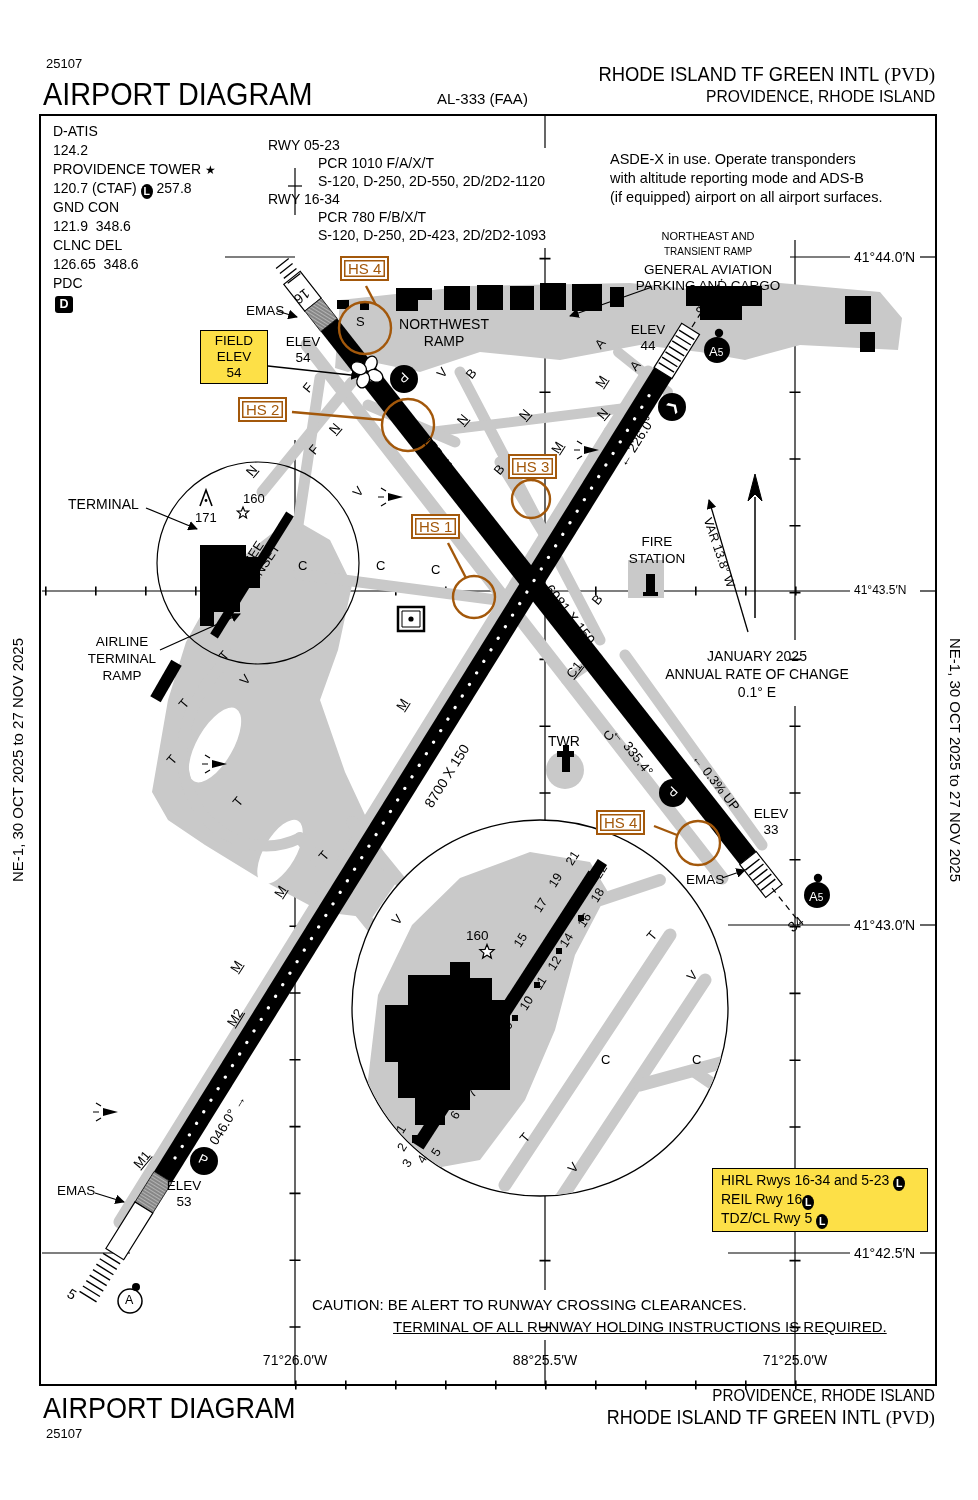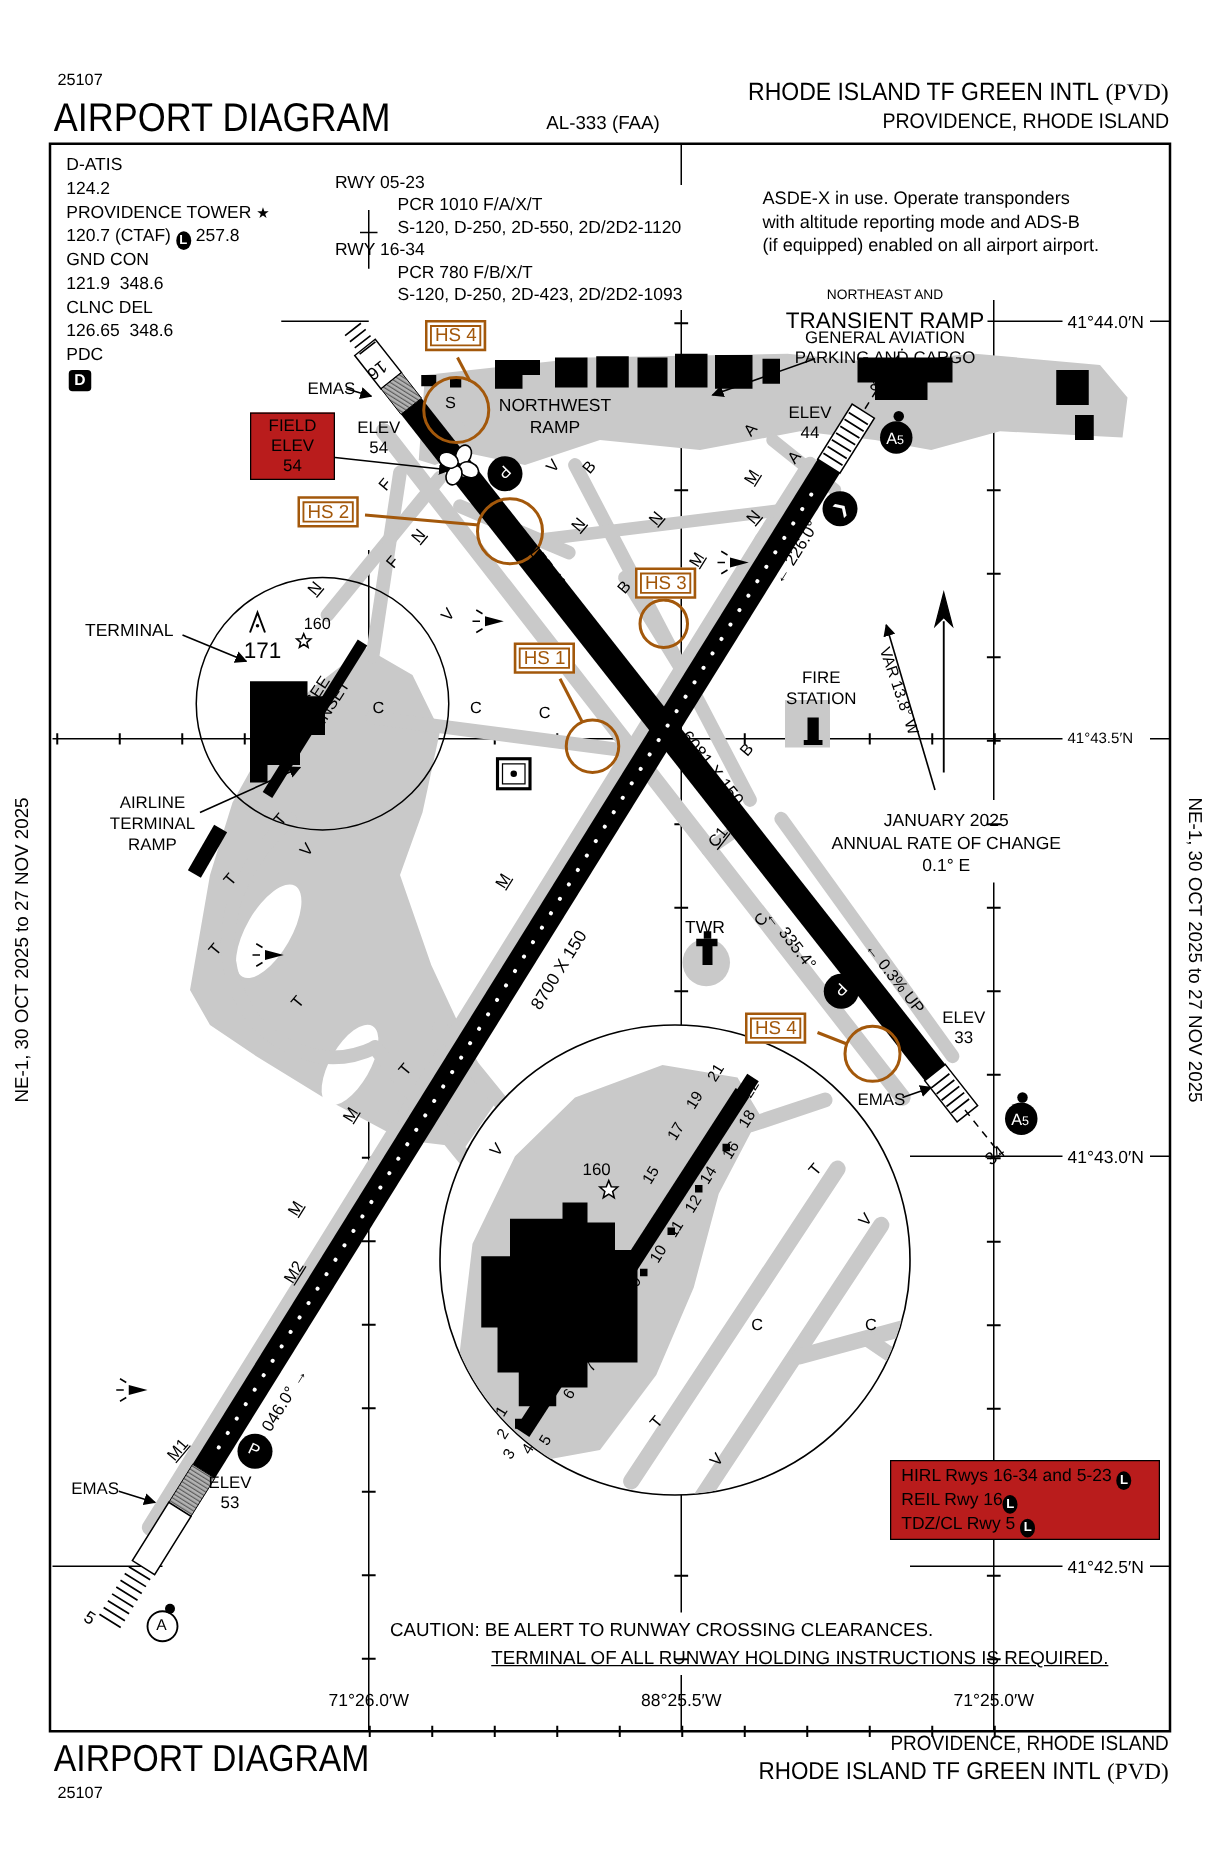--- a/index.html
+++ b/index.html
@@ -7,21 +7,21 @@
   .L{position:absolute;white-space:nowrap;line-height:1.18}
   .c{text-align:center}
   .u{text-decoration:underline}
   .pre{white-space:pre}
   .cond{display:inline-block;transform:scaleX(.9);transform-origin:0 50%}
   .condR{display:inline-block;transform:scaleX(.92);transform-origin:100% 50%}
   .serif{font-family:"Liberation Serif",serif}
   .lb{display:inline-block;background:#000;color:#fff;border-radius:50%;width:12px;height:15px;font-size:10.5px;line-height:15px;text-align:center;vertical-align:-2px;font-weight:bold}
   .db{display:inline-block;background:#000;color:#fff;border-radius:3px;width:18px;height:17px;font-size:12.5px;line-height:17px;text-align:center;font-weight:bold}
   .hsb{position:absolute;background:#fff;color:#A3580B;font-size:15px;line-height:19px;padding:1px 6px;border:2.5px solid #A3580B;box-shadow:inset 0 0 0 2px #fff, inset 0 0 0 3.5px #A3580B}
-  .box{position:absolute;border:1.5px solid #000;background:#b91c1c}
+  .box{position:absolute;border:1.5px solid #000;background:#fde047}
   .twy{font-size:13px}
   .gate{font-size:12.5px}
   svg{position:absolute;left:0;top:0}
 </style>
 </head>
 <body>
 
 <svg width="978" height="1500" viewBox="0 0 978 1500">
   <defs>
     <marker id="ah" viewBox="0 0 10 10" refX="9" refY="5" markerWidth="7.5" markerHeight="7.5" orient="auto">
@@ -280,25 +280,25 @@
   <span class="L" style="left:318px;top:155px;font-size:14px">PCR 1010 F/A/X/T</span>
   <span class="L" style="left:318px;top:173px;font-size:14px">S-120, D-250, 2D-550, 2D/2D2-1120</span>
   <span class="L" style="left:268px;top:191px;font-size:14px">RWY 16-34</span>
   <span class="L" style="left:318px;top:209px;font-size:14px">PCR 780 F/B/X/T</span>
   <span class="L" style="left:318px;top:227px;font-size:14px">S-120, D-250, 2D-423, 2D/2D2-1093</span>
 </div>
 
 <div>
   <span class="L" style="left:610px;top:151px;font-size:14.5px">ASDE-X in use. Operate transponders</span>
   <span class="L" style="left:610px;top:170px;font-size:14.5px">with altitude reporting mode and ADS-B</span>
-  <span class="L" style="left:610px;top:189px;font-size:14.5px">(if equipped) enabled on all airport airport.</span>
+  <span class="L" style="left:610px;top:189px;font-size:14.5px">(if equipped) airport on all airport surfaces.</span>
 </div>
 <div>
   <span class="L c" style="left:628px;top:230px;width:160px;font-size:11px">NORTHEAST AND</span>
-  <span class="L c" style="left:628px;top:246px;width:160px;font-size:18px">TRANSIENT RAMP</span>
+  <span class="L c" style="left:628px;top:246px;width:160px;font-size:10px">TRANSIENT RAMP</span>
   <span class="L c" style="left:628px;top:262px;width:160px;font-size:13.5px">GENERAL AVIATION</span>
   <span class="L c" style="left:628px;top:278px;width:160px;font-size:13.5px">PARKING AND CARGO</span>
 </div>
 <div>
   <span class="L c" style="left:394px;top:316px;width:100px;font-size:14px">NORTHWEST</span>
   <span class="L c" style="left:394px;top:333px;width:100px;font-size:14px">RAMP</span>
 </div>
 <div>
   <span class="L c" style="left:657px;top:648px;width:200px;font-size:14px">JANUARY 2025</span>
   <span class="L c" style="left:657px;top:666px;width:200px;font-size:14px">ANNUAL RATE OF CHANGE</span>
@@ -314,21 +314,21 @@
 <span class="L" style="left:68px;top:496px;font-size:14px">TERMINAL</span>
 <div>
   <span class="L c" style="left:72px;top:634px;width:100px;font-size:13.5px">AIRLINE</span>
   <span class="L c" style="left:72px;top:651px;width:100px;font-size:13.5px">TERMINAL</span>
   <span class="L c" style="left:72px;top:668px;width:100px;font-size:13.5px">RAMP</span>
 </div>
 <div class="L c" style="left:238px;top:542px;width:44px;font-size:13px;transform:rotate(-57deg)">
   <span>SEE</span><br><span>INSET</span>
 </div>
 <span class="L" style="left:243px;top:491px;font-size:13px">160</span>
-<span class="L" style="left:195px;top:510px;font-size:18px">171</span>
+<span class="L" style="left:195px;top:510px;font-size:13px">171</span>
 <span class="L" style="left:466px;top:928px;font-size:13.5px">160</span>
 
 <div class="box c" style="left:200px;top:330px;width:66px;height:52px">
   <span class="L c" style="left:0;top:2px;width:66px;font-size:13.5px">FIELD</span>
   <span class="L c" style="left:0;top:18px;width:66px;font-size:13.5px">ELEV</span>
   <span class="L c" style="left:0;top:34px;width:66px;font-size:13.5px">54</span>
 </div>
 
 <span class="L" style="left:246px;top:303px;font-size:13.5px">EMAS</span>
 <span class="L" style="left:57px;top:1183px;font-size:13.5px">EMAS</span>

